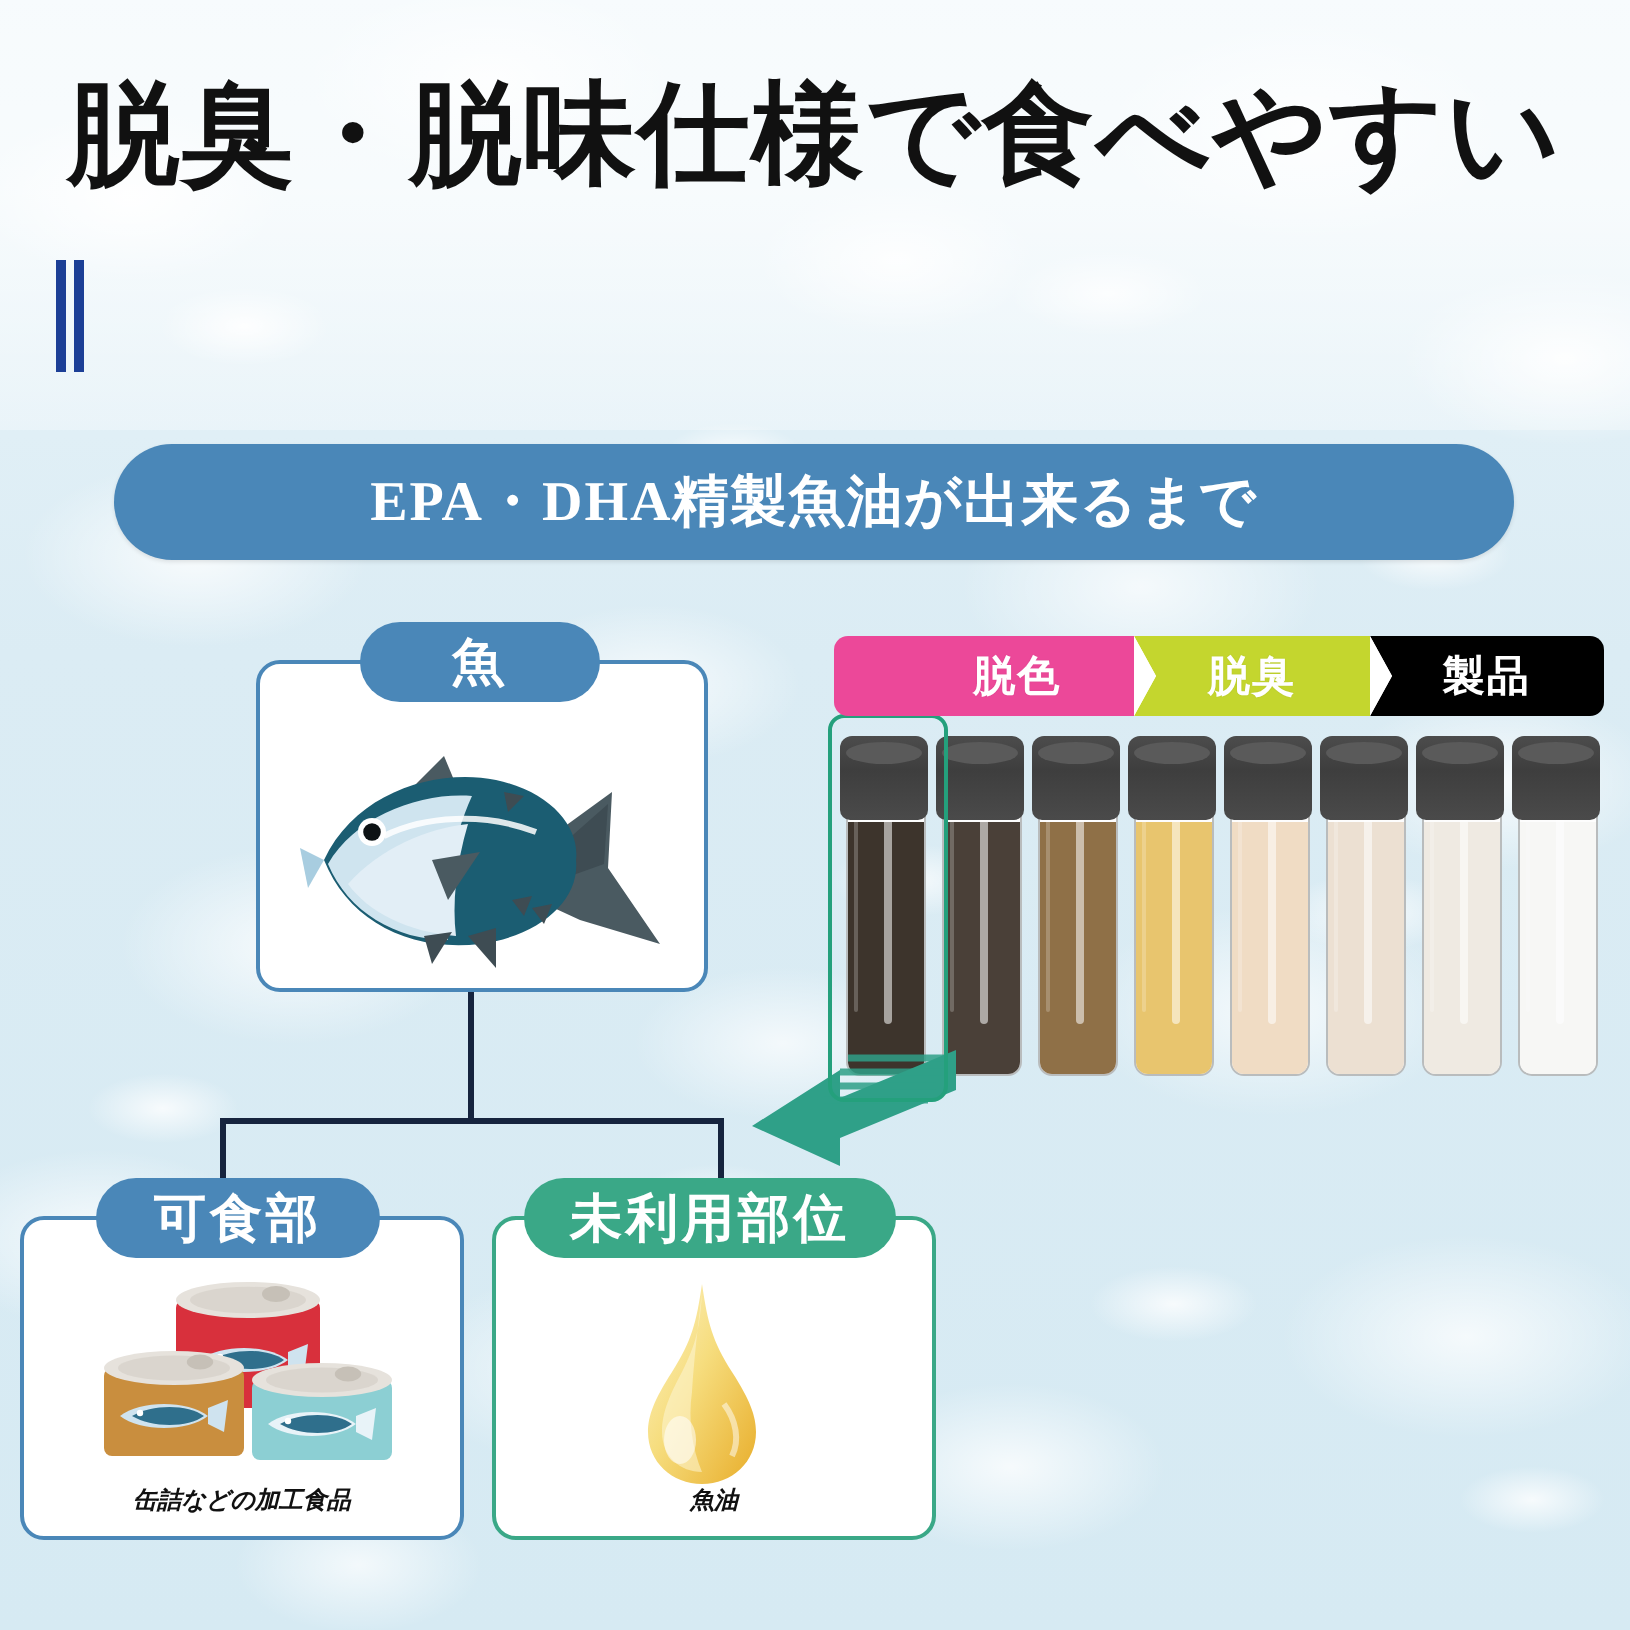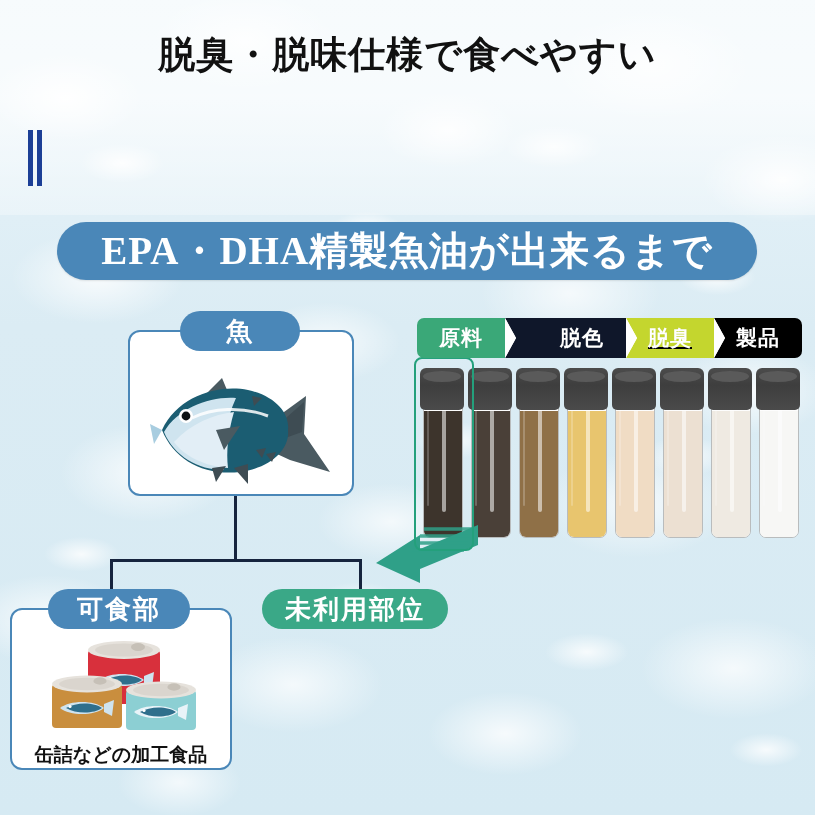--- a/index.html
+++ b/index.html
@@ -54,21 +54,21 @@
   
   .top-wash{position:absolute;left:0;top:0;width:815px;height:215px;z-index:1;
     background:linear-gradient(180deg,rgba(255,255,255,.62) 0%,rgba(255,255,255,.70) 45%,rgba(255,255,255,.30) 100%);}
 
   .layer{position:absolute;inset:0;z-index:3;}
 
   
   .headline{
     position:absolute;left:0;top:30px;width:815px;text-align:center;
     font-family:"Liberation Serif","DejaVu Serif",serif;
-    font-weight:700;font-size:37px;letter-spacing:1px;color:#111;
+    font-weight:700;font-size:56px;letter-spacing:1px;color:#111;
     white-space:nowrap;
   }
   
   .sub-wrap{position:absolute;left:28px;top:126px;display:flex;gap:9px;}
   .sub-bars{display:flex;gap:4px;padding-top:4px;}
   .sub-bars i{display:block;width:5px;height:56px;background:#1c3f96;}
   .sub-text{
     font-family:"Liberation Serif","DejaVu Serif",serif;
     font-size:24.5px;line-height:32px;color:#111;font-weight:700;
   }
@@ -76,21 +76,21 @@
 
   
   .banner{
     position:absolute;left:57px;top:222px;width:700px;height:58px;
     background:#4a87b8;border-radius:29px;
     display:flex;align-items:center;justify-content:center;
     box-shadow:0 1px 2px rgba(0,0,0,.10);
   }
   .banner span{
     font-family:"Liberation Serif","DejaVu Serif",serif;
-    font-size:39px;font-weight:700;color:#fff;letter-spacing:1px;white-space:nowrap;
+    font-size:28px;font-weight:700;color:#fff;letter-spacing:1px;white-space:nowrap;
   }
 
   
   .line{position:absolute;background:#16243e;}
 
   
   .card{position:absolute;background:#fff;border-radius:12px;}
   .card.blue{border:2px solid #4a87b8;}
   .card.green{border:2px solid #3aa887;}
   .pill{
@@ -99,21 +99,21 @@
   }
   .pill.blue{background:#4a87b8;}
   .pill.green{background:#3aa887;}
   .pill span{
     font-family:"Liberation Serif","DejaVu Serif",serif;
     font-size:26px;font-weight:700;color:#fff;letter-spacing:2px;white-space:nowrap;
   }
   .cap-label{
     position:absolute;width:100%;text-align:center;
     font-family:"Liberation Serif","DejaVu Serif",serif;
-    font-size:19px;color:#111;font-weight:700;white-space:nowrap;
+    font-size:12px;color:#111;font-weight:700;white-space:nowrap;font-style:italic;
   }
 
   
   .stages{position:absolute;left:417px;top:318px;width:385px;height:40px;
     display:flex;border-radius:7px;overflow:hidden;}
   .stage{position:relative;flex:1;display:flex;align-items:center;justify-content:center;}
   .stage span{
     font-family:"Liberation Serif","DejaVu Serif",serif;
     font-size:21px;font-weight:700;color:#fff;letter-spacing:1px;
     position:relative;z-index:2;white-space:nowrap;
@@ -269,44 +269,59 @@
             <circle cx="110" cy="78.5" r="1.6" fill="#ffffff"></circle>
           </g>
         </svg>
       </div>
       <div class="cap-label" style="left:0;top:132px;">缶詰などの加工食品</div>
     </div>
     <div class="pill blue" style="left:48px;top:589px;width:142px;text-align:right;">
       <span>可食部</span>
     </div>
 
+    <div class="card green" style="left:246px;top:608px;width:218px;height:158px;">
+      <div class="drop-art">
+        <svg viewBox="0 0 90 104" width="90" height="104">
+          <defs>
+            <linearGradient id="dropg" x1="0" y1="0" x2="1" y2="1">
+              <stop offset="0%" stop-color="#fdf3c8"></stop>
+              <stop offset="45%" stop-color="#f6dd7e"></stop>
+              <stop offset="100%" stop-color="#e8ad2a"></stop>
+            </linearGradient>
+          </defs>
+          <path d="M45 2 C42 22 40 30 30 46 C21 60 18 68 18 76 C18 91 30 102 45 102 C60 102 72 91 72 76 C72 68 69 60 60 46 C50 30 48 22 45 2 Z" fill="url(#dropg)"></path>
+          <path d="M45 6 C44 24 42 32 35 46 C28 59 25 67 25 76 C25 88 34 96 45 96 C40 84 38 70 40 56 C41 40 43 22 45 6 Z" fill="#fdf6d6" opacity=".55"></path>
+          <ellipse cx="34" cy="80" rx="8" ry="12" fill="#ffffff" opacity=".55"></ellipse>
+          <path d="M56 62 C62 70 64 80 60 88" stroke="#ffffff" stroke-width="3" fill="none" opacity=".5"></path>
+        </svg>
+      </div>
+      <div class="cap-label" style="left:0;top:132px;">魚油</div>
+    </div>
     <div class="pill green" style="left:262px;top:589px;width:186px;">
       <span>未利用部位</span>
     </div>
 
     <div class="arrow">
       <svg viewBox="0 0 112 70" width="112" height="70">
         <path d="M106 2 L48 26 L48 12 L4 40 L48 60 L48 46 L106 22 Z" fill="#2fa088"></path>
         <g stroke="#2fa088" stroke-width="3.4" opacity=".85">
           <path d="M52 6 L104 6"></path>
           <path d="M48 13 L100 13"></path>
           <path d="M44 20 L96 20"></path>
           <path d="M40 27 L92 27"></path>
         </g>
       </svg>
     </div>
 
     <div class="stages">
-        <div class="stage" style="background: rgb(58, 168, 120); z-index: 20;">
-          <span>原料</span>
-        </div>
-        <div class="stage" style="background: #0f172a; z-index: 18; padding-left: 33px;">
+        <div class="stage" style="background: #ec4899; z-index: 18; padding-left: 33px;">
           <span>脱色</span>
         </div>
-        <div class="stage" style="background: rgb(196, 214, 46); z-index: 17; text-decoration: underline;">
+        <div class="stage" style="background: rgb(196, 214, 46); z-index: 17;">
           <span>脱臭</span>
         </div>
         <div class="stage" style="background: #000000; z-index: 16;">
           <span>製品</span>
         </div>
       </div>
 
     <div class="vials">
         <div class="vial">
           <div class="body">

